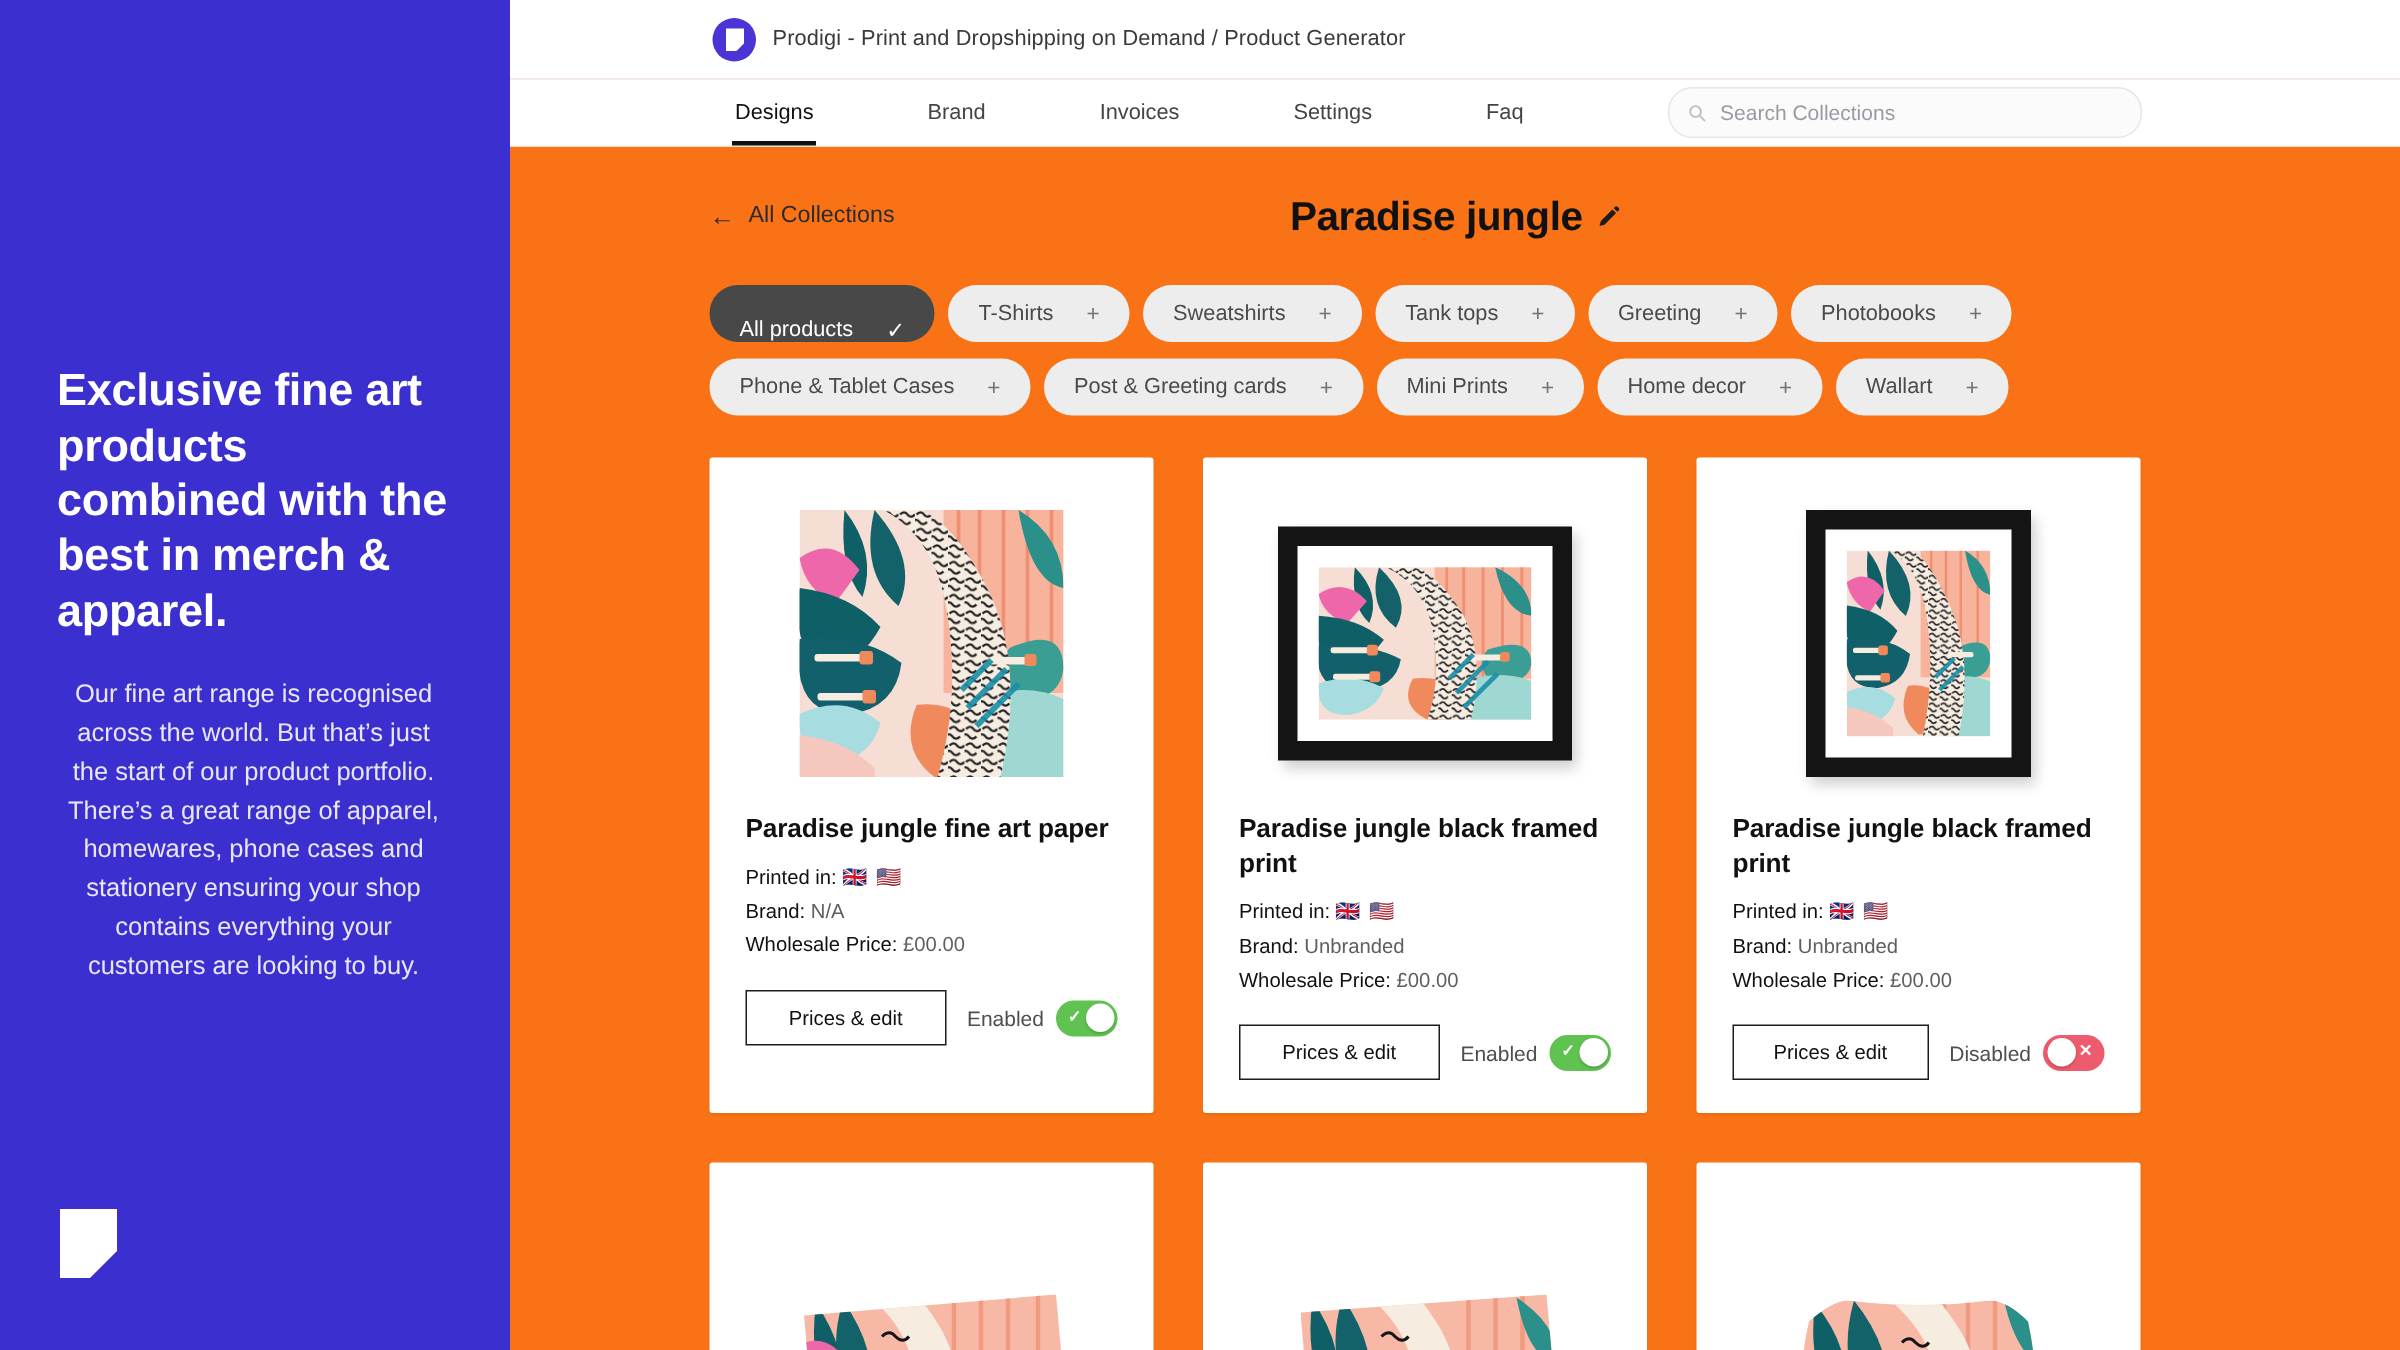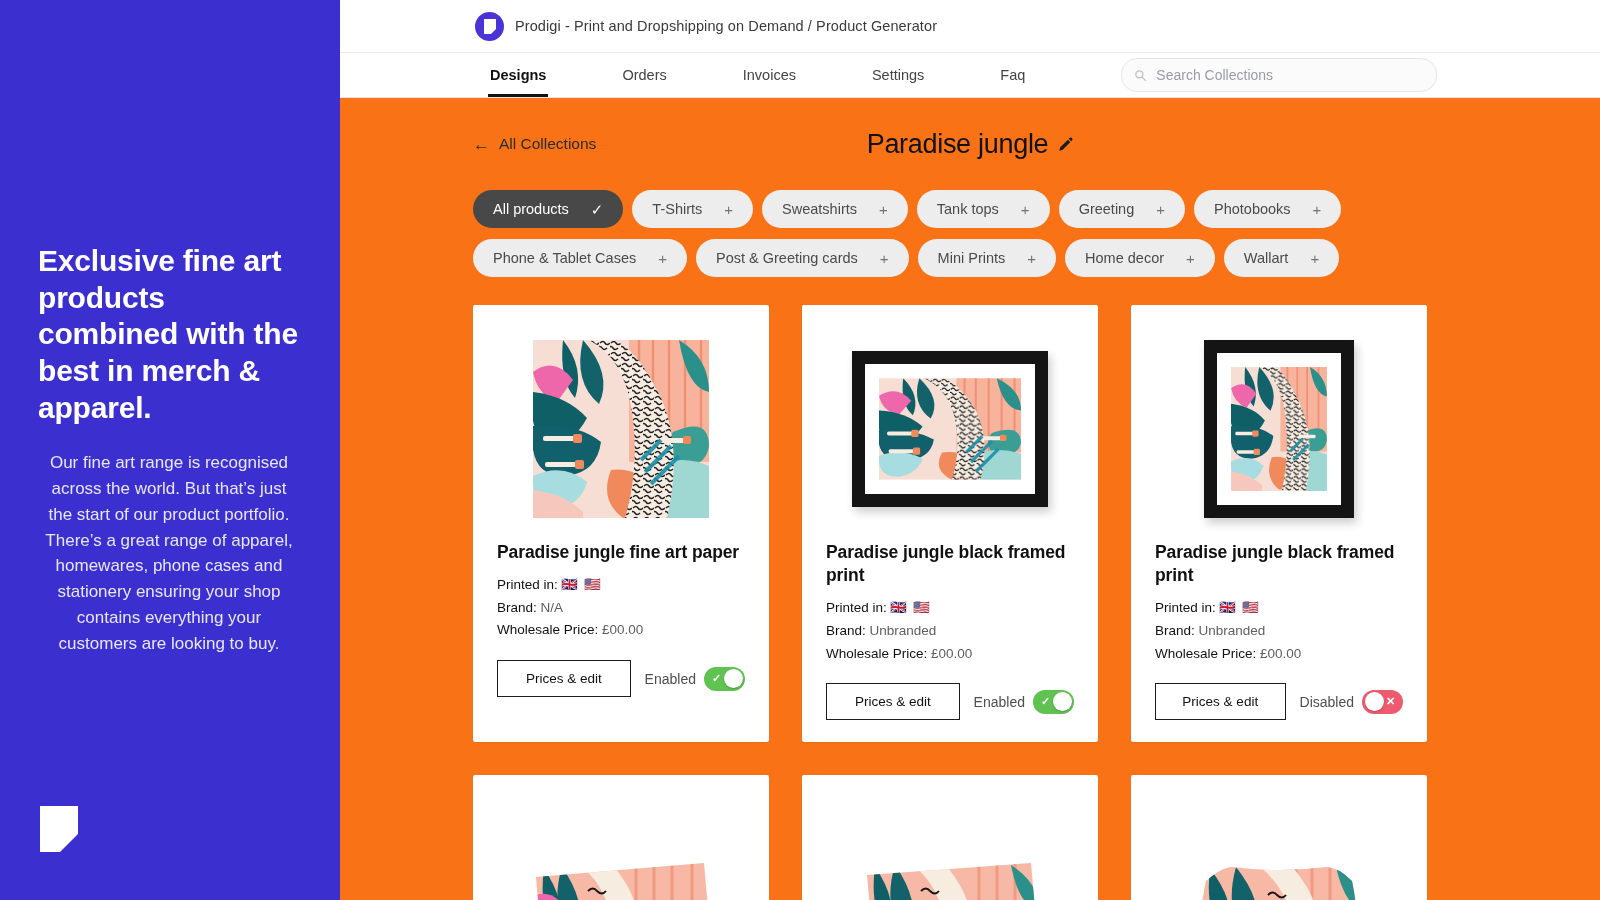--- a/index.html
+++ b/index.html
@@ -76,21 +76,21 @@
     border-bottom: 1px solid #e4e4e4;
     position: relative;
   }
   .nav-tabs { display: flex; align-items: center; height: 100%; }
   .nav-tab {
     font-size: 14.5px; color: #444; height: 100%;
     display: flex; align-items: center; padding: 0 2px;
     margin-right: 72px; position: relative; cursor: pointer;
     white-space: nowrap;
   }
-  .nav-tab.active { color: #111; font-weight: 700; }
+  .nav-tab.active { color: #111; font-weight: 400; }
   .nav-tab.active::after {
     content: ""; position: absolute; left: 0; right: 0; bottom: 0;
     height: 3px; background: #111;
   }
   .search-wrap {
     margin-left: 22px;
     width: 316px; height: 28px;
     border: 1px solid #e6e6e6; border-radius: 16px;
     background: #fbfbfb;
     display: flex; align-items: center; padding: 16px 12px;
@@ -110,21 +110,21 @@
     display: flex; align-items: center; height: 92px;
     position: relative;
   }
   .backlink {
     display: flex; align-items: center; gap: 9px;
     font-size: 15.5px; color: #2b2b2b; cursor: pointer;
   }
   .backlink .arrow { font-size: 17px; line-height: 1; }
   .collection-title {
     position: absolute; left: 0; right: 0; text-align: center;
-    font-size: 27px; font-weight: 400; color: #111;
+    font-size: 27px; font-weight: 700; color: #111;
     letter-spacing: -0.3px;
     pointer-events: none;
     display: flex; justify-content: center; align-items: center; gap: 10px;
   }
   .pencil-icon { width: 15px; height: 15px; pointer-events: auto; cursor: pointer; }
   .publish-btn {
     margin-left: auto;
     background: #4b2fd9; color: #fff;
     border: 0; border-radius: 3px;
     font-family: "Liberation Sans", sans-serif;
@@ -133,21 +133,21 @@
   }
 
   .filters { display: flex; flex-wrap: wrap; gap: 11px 9px; padding-bottom: 28px; }
   .chip {
     height: 38px; border-radius: 19px;
     background: #ededed; color: #4a4a4a;
     display: inline-flex; align-items: center;
     padding: 0 20px; gap: 22px;
     font-size: 14.5px; cursor: pointer; white-space: nowrap;
   }
-  .chip.selected { background: #484848; color: #ffffff; }
+  .chip.selected { background: #484848; color: #ffffff; align-items: flex-end; }
   .chip .sign { font-size: 15px; opacity: .75; line-height: 1; }
   .chip.selected .sign { opacity: 1; }
 
   .grid {
     display: grid;
     grid-template-columns: repeat(3, 296px);
     gap: 33px;
   }
   .card {
     background: #ffffff;
@@ -230,21 +230,21 @@
       </span>
       <span class="brand-title">Prodigi - Print and Dropshipping on Demand / Product Generator</span>
     </div>
 
     <nav class="navbar">
       <div class="nav-tabs">
         <div class="nav-tab active">
             <span>Designs</span>
           </div>
         <div class="nav-tab">
-            <span>Orders</span>
+            <span>Brand</span>
           </div>
         <div class="nav-tab">
             <span>Invoices</span>
           </div>
         <div class="nav-tab">
             <span>Settings</span>
           </div>
         <div class="nav-tab">
             <span>Faq</span>
           </div>

